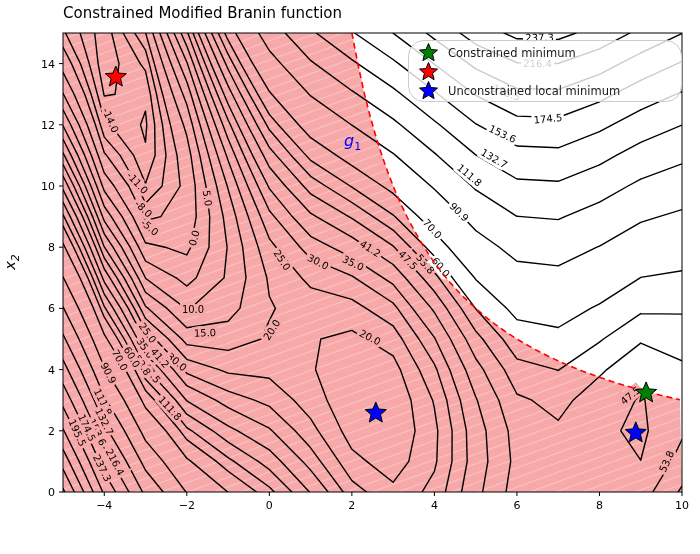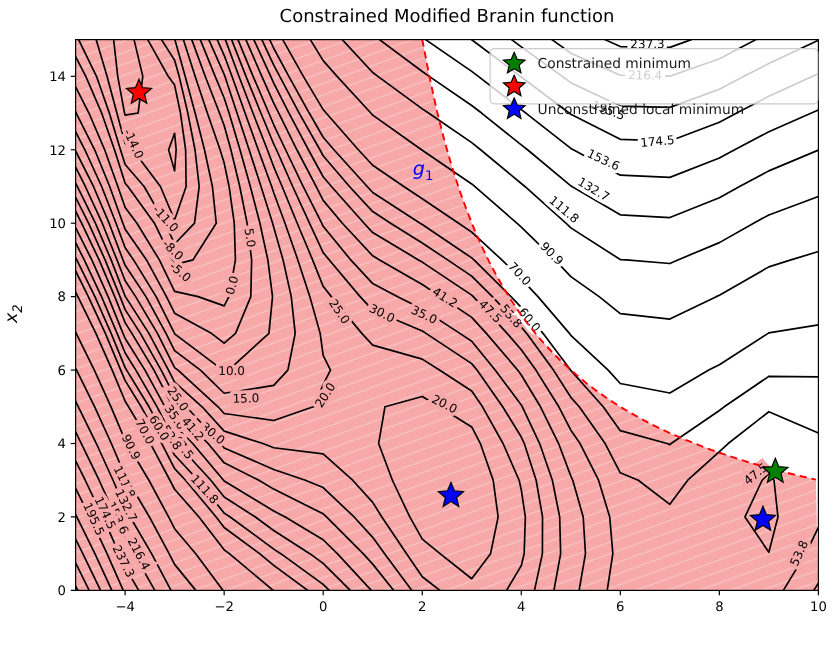--- a/index.html
+++ b/index.html
@@ -1,22 +1,22 @@
 <!DOCTYPE html>
 <html><head>
 <meta charset="utf-8">
 <style>
   html,body{margin:0;padding:0;background:#ffffff;}
   body{width:700px;height:554px;position:relative;font-family:"DejaVu Sans",sans-serif;overflow:hidden;}
   .figure{position:absolute;inset:0;background:#ffffff;}
   #plot-svg{position:absolute;left:0;top:0;}
-  .plot-title{position:absolute;left:63px;top:4px;width:619px;text-align:center;
+  .plot-title{position:absolute;left:63px;top:4px;width:619px;
     font-size:15px;color:#000;}
-  .legend{position:absolute;left:408px;top:40px;width:274px;height:47px;
-    background:rgba(255,255,255,0.8);border:1px solid #cccccc;border-radius:4px;
+  .legend{position:absolute;left:408px;top:40px;width:274px;height:62px;
+    background:rgba(255,255,255,0.8);border:1px solid #cccccc;border-radius:16px;
     display:flex;flex-direction:column;justify-content:space-around;
     padding:2px 0;box-sizing:border-box;z-index:6;}
   .legend-item{display:flex;align-items:center;gap:9px;padding-left:9px;height:19px;}
   .legend-item span{font-size:11.5px;color:#1a1a1a;white-space:nowrap;}
   .g1-label{position:absolute;left:344px;top:131px;font-size:16px;color:#0000ff;
     font-style:italic;z-index:4;}
   .g1-label sub,.axis-label sub{font-size:11px;font-style:normal;}
   .axis-label{position:absolute;font-size:14.5px;color:#000;font-style:italic;z-index:3;}
   .axis-label sub{font-style:italic;}
   #xaxis-label{left:332px;top:524px;width:80px;text-align:center;}

